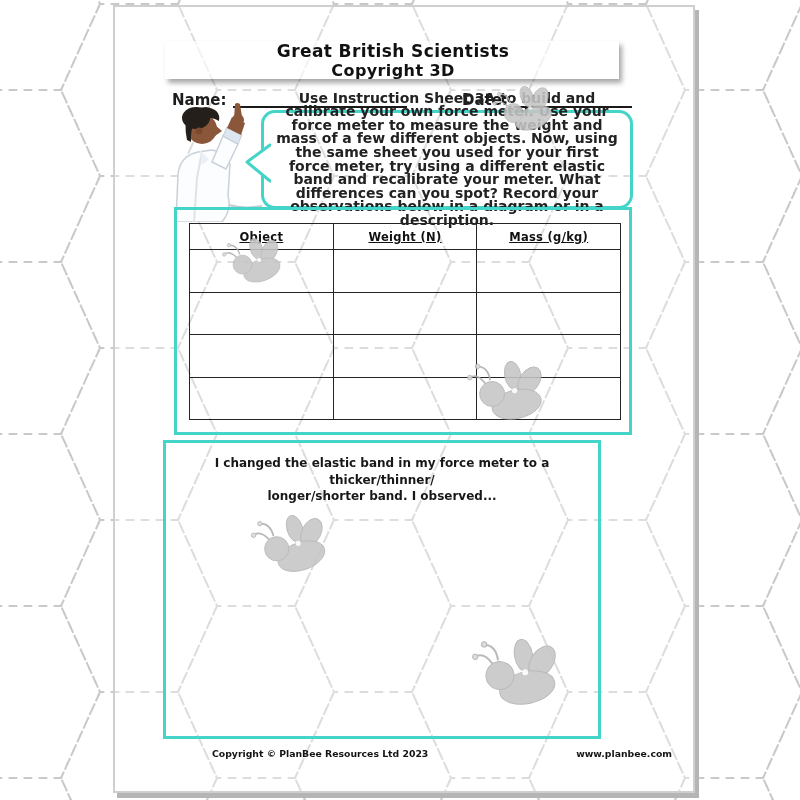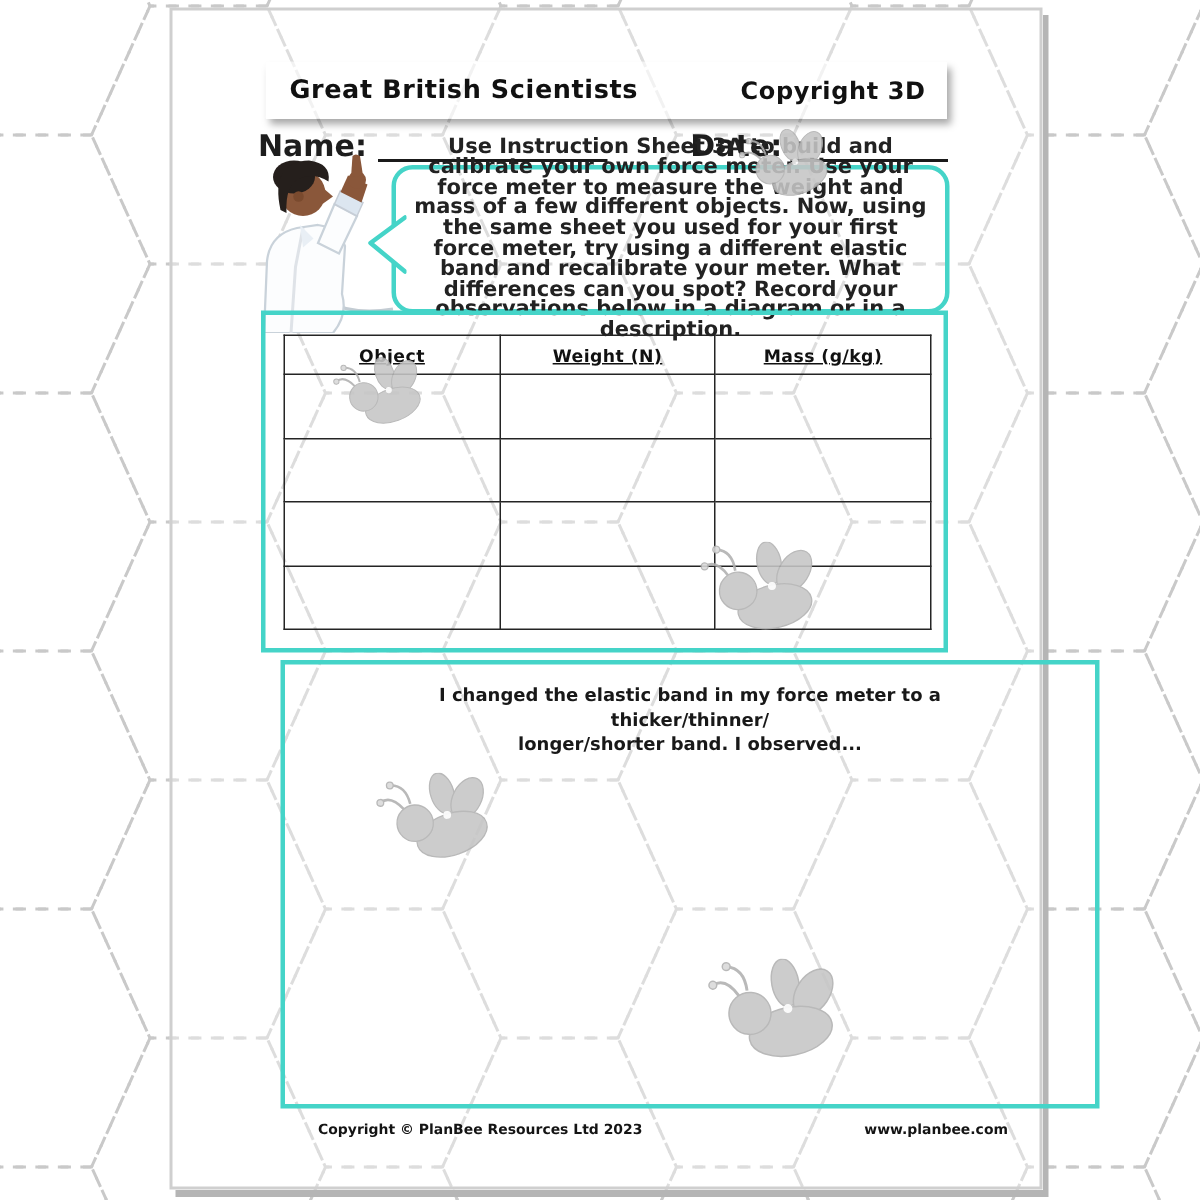--- a/index.html
+++ b/index.html
@@ -18,33 +18,34 @@
   .page{
     position:absolute;left:113px;top:5px;width:582px;height:788px;
     background:rgba(255,255,255,.38);
     border:2px solid #cfcfcf;
     box-shadow:4px 5px 0 #b5b5b5;
   }
   .page *{font-weight:700;}
 
   
   .header-bar{
-    position:absolute;left:62px;top:34px;width:454px;height:38px;
+    position:absolute;left:50px;top:34px;width:454px;height:38px;
     background:rgba(255,255,255,.62);
     box-shadow:3px 4px 5px rgba(0,0,0,.35);
     display:flex;align-items:center;justify-content:space-between;
     padding:0 14px 0 16px;
+    flex-direction:column;
   }
   .header-bar .ttl{font-size:17px;letter-spacing:.4px;color:#111;}
   .header-bar .wsn{font-size:16px;letter-spacing:.4px;color:#111;}
 
   
   .iden-row{
     position:absolute;left:57px;top:80px;width:460px;height:22px;
-    display:flex;align-items:flex-end;font-size:20px;
+    display:flex;align-items:flex-end;font-size:15px;
   }
   .fill-line{border-bottom:2px solid #1a1a1a;height:16px;}
   .name-line{width:188px;margin:0 8px 1px 7px;}
   .date-line{width:128px;margin:0 0 1px 6px;}
   .lbl{white-space:nowrap;}
   .date-lbl{margin-left:47px;}
 
   
   .bubble{
     position:absolute;left:146px;top:103px;width:372px;height:99px;
@@ -52,21 +53,21 @@
     display:flex;align-items:center;justify-content:center;
     padding:6px 12px;
   }
   .bubble p{margin:0;font-size:14px;line-height:13.6px;text-align:center;color:#222;}
   .bubble-tail{position:absolute;left:-21px;top:26px;}
   .bubble-tail path{fill:#ffffff;stroke:var(--teal);stroke-width:3;stroke-linejoin:round;stroke-linecap:round;}
 
   
   .teal-box{position:absolute;border:3px solid var(--teal);}
   .table-box{left:59px;top:200px;width:458px;height:228px;}
-  .observe-box{left:72px;top:433px;width:546px;height:299px;}
+  .observe-box{left:48px;top:433px;width:438px;height:299px;}
 
   
   table.results{
     position:absolute;left:12px;top:13px;width:432px;height:197px;
     border-collapse:collapse;table-layout:fixed;
   }
   table.results th,table.results td{border:1.6px solid #242424;}
   table.results th{height:26px;font-size:11.5px;letter-spacing:.3px;color:#111;text-align:center;text-decoration:underline;}
   table.results td{height:42px;}
 

